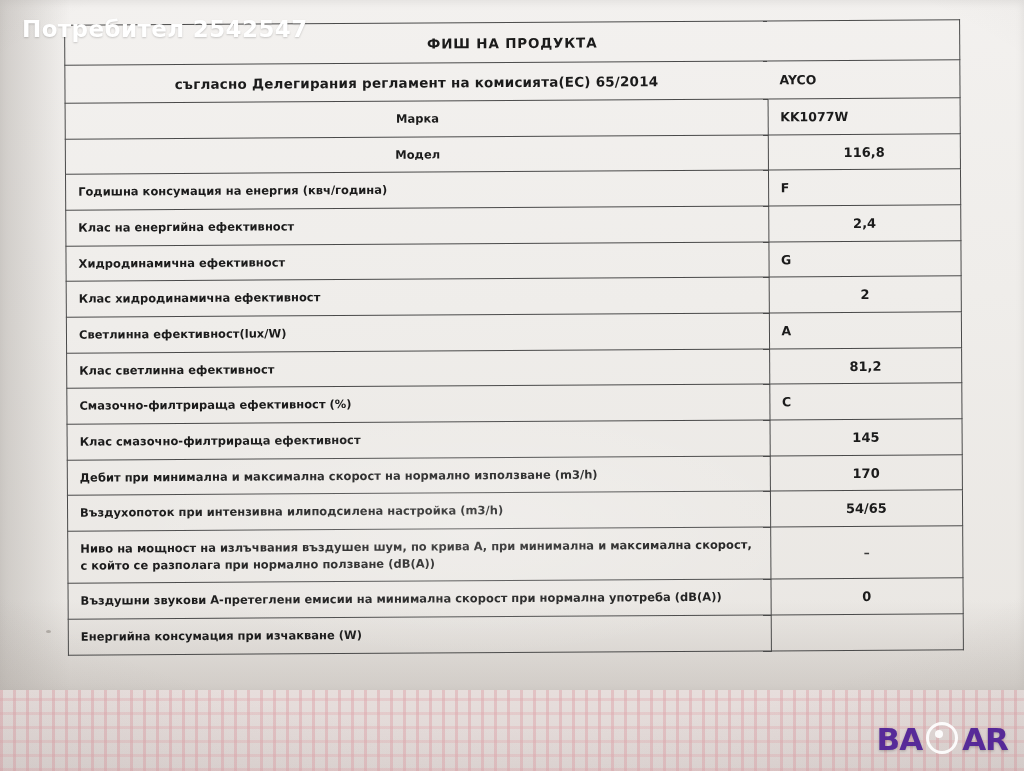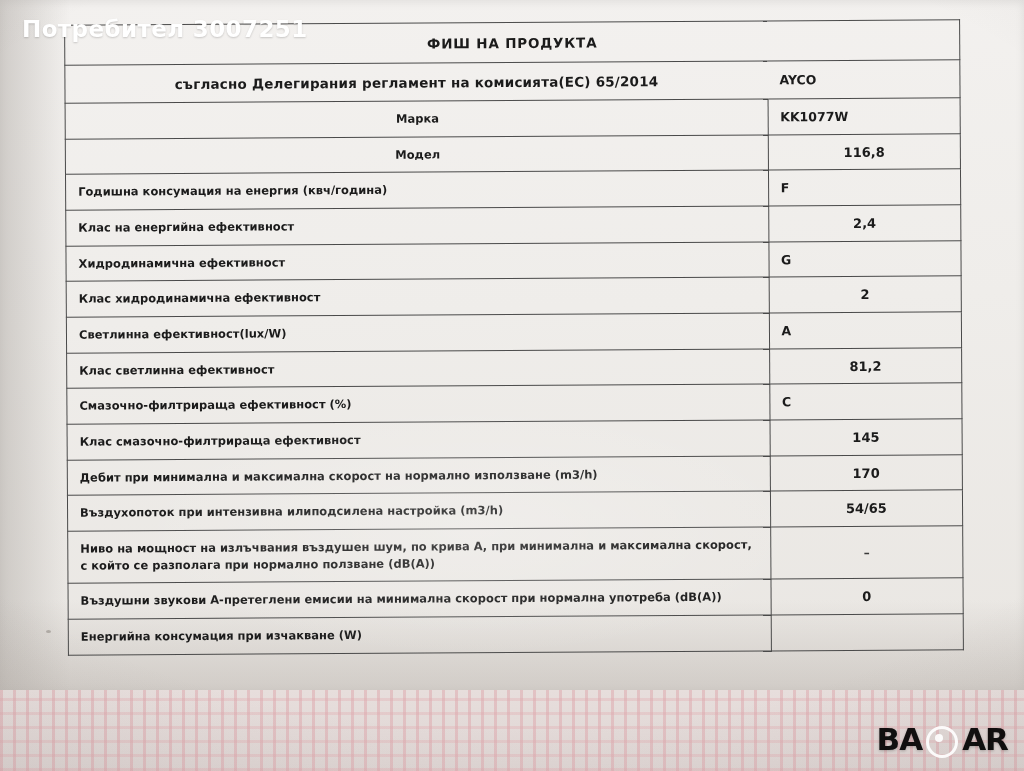--- a/index.html
+++ b/index.html
@@ -74,23 +74,23 @@
     z-index: 40;
     font-family: "DejaVu Sans", sans-serif;
   }
 
   .bazar-watermark {
     position: absolute;
     right: 16px;
     bottom: 14px;
     z-index: 40;
     display: flex;
-    align-items: flex-end;
+    align-items: flex-start;
     gap: 4px;
-    color: #000000;
+    color: #4c1d95;
     opacity: 0.92;
     font-weight: bold;
     font-size: 31px;
     letter-spacing: -1px;
     text-shadow: 0 1px 3px rgba(0,0,0,0.25);
     font-family: "DejaVu Sans", sans-serif;
   }
   .bazar-watermark .dot {
     display: inline-block;
     width: 26px;
@@ -292,21 +292,21 @@
         </tr>
       </tbody>
     </table>
   </div>
 
   <div class="speck" style="left:46px; top:630px; width:5px; height:3px;"></div>
 
   <div class="glare"></div>
   <div class="vignette"></div>
 
-  <div class="user-watermark">Потребител 3007251</div>
+  <div class="user-watermark">Потребител 2542547</div>
 
   <div class="bazar-watermark">
     <span>BA</span>
     <span class="dot"></span>
     <span>AR</span>
   </div>
 
 </div>
 
 </body></html>

